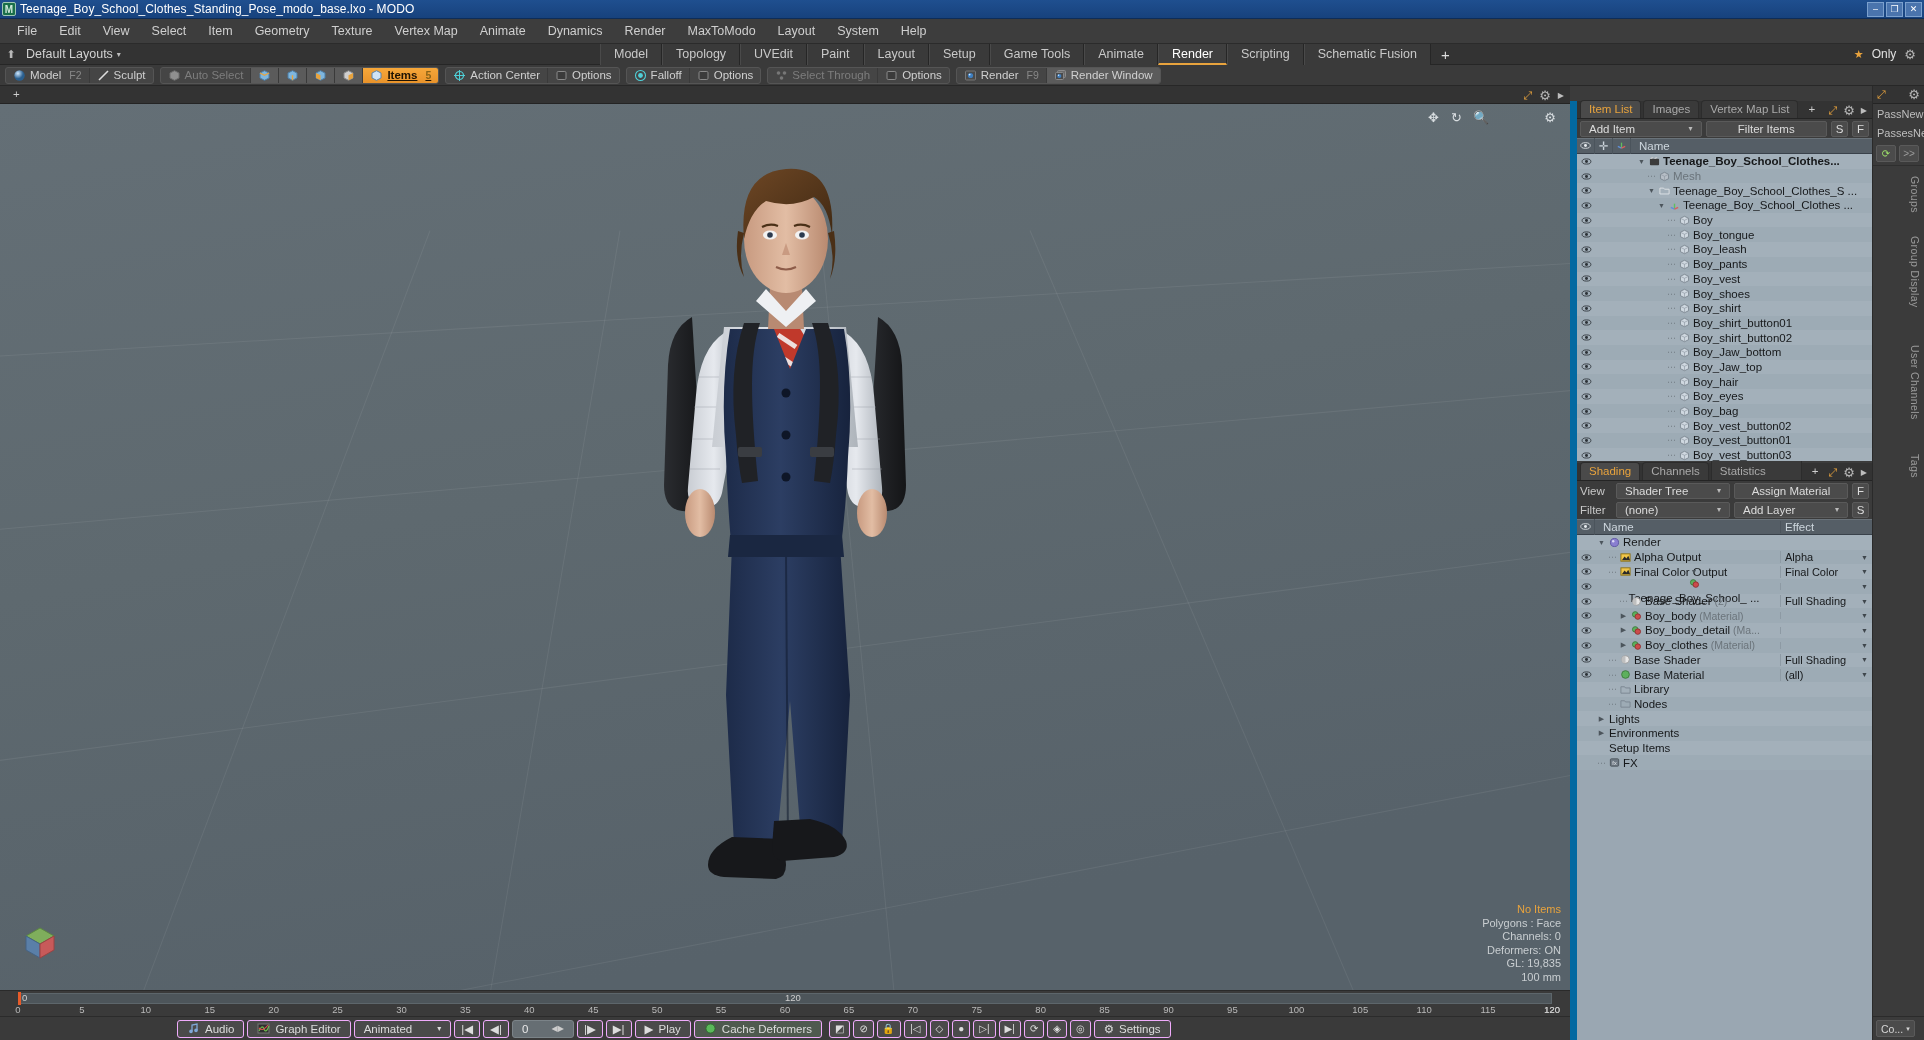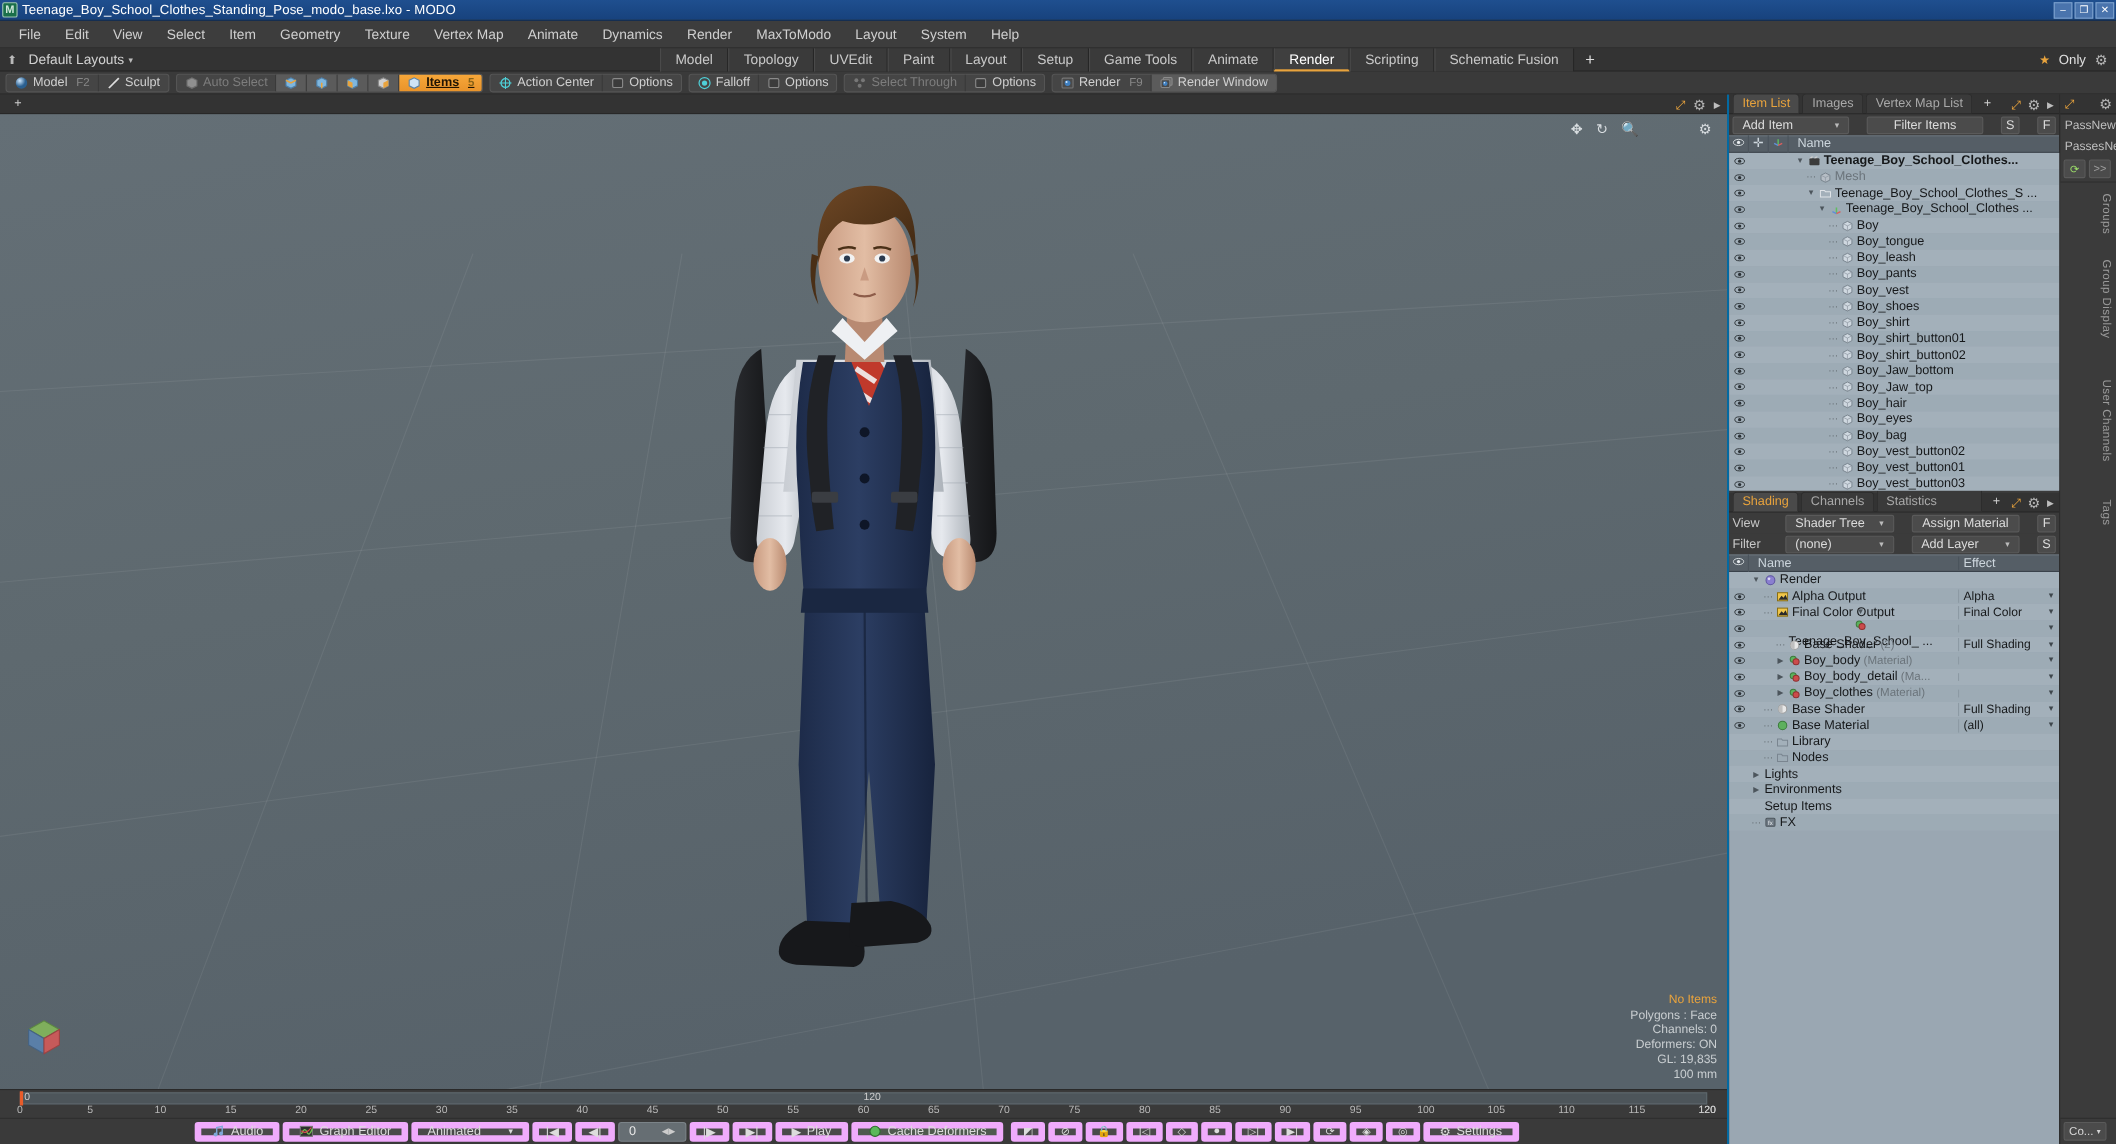--- a/index.html
+++ b/index.html
@@ -130,42 +130,42 @@
   .tl-track { position:absolute; left:18px; right:18px; top:2px; height:11px; background:#4d555a; border:1px solid #5d666b; }
   .tl-ticks { position:absolute; left:18px; right:18px; top:13px; height:11px; }
   .tl-ticks span { position:absolute; font-size:9.5px; color:#b9b9b9; transform:translateX(-50%); }
   .tl-marker { position:absolute; left:18px; top:1px; width:3px; height:13px; background:#e85c2a; }
   .tl-end { position:absolute; font-size:9.5px; color:#cfcfcf; }
 
   .botbar { height:24px; background:#3a3a3a; display:flex; align-items:center; flex:none;
             border-top:1px solid #2b2b2b; padding-left:4px; gap:3px; }
   .bb {
     display:flex;align-items:center;gap:5px;height:18px;padding:0 9px;
-    background:#4a4a4a;border:6px solid #f0abfc;border-radius:3px;font-size:11.5px;color:#dcdcdc;
+    background:#4a4a4a;border:1px solid #f0abfc;border-radius:3px;font-size:11.5px;color:#dcdcdc;
   }
   .bb.square { padding:0 6px; }
   .bb.num { background:#666e73; border:1px solid #7b8388; width:62px; justify-content:space-between; color:#e8e8e8; }
   .bb.sel { background:#4f5a4f; }
   .bb.wide { min-width:92px; justify-content:center; }
 
   
   .rightcol { width:302px; display:flex; flex-direction:column; flex:none;
-              background:#3b3b3b; border-left:2px solid #0369a1; }
+              background:#3b3b3b; border-left:7px solid #0369a1;margin-top:15px; }
   .panel-tabs {
     height:18px; background:#333; display:flex; align-items:flex-end; flex:none; padding-left:3px;
     border-bottom:1px solid #242424;
   }
   .ptab { padding:0 8px; line-height:17px; font-size:11.5px; color:#a9a9a9;
           background:#3a3a3a; border:1px solid #2c2c2c; border-bottom:none;
           border-top-left-radius:4px; border-top-right-radius:4px; margin-right:2px; }
   .ptab.active { background:#4a4a4a; color:#e8a33d; }
   .ptab.plus { background:transparent; border:none; color:#cfcfcf; }
   .panel-tabs .pt-right { margin-left:auto; display:flex; align-items:center; gap:6px; padding-right:5px; }
 
-  .ctlrow { height:19px; display:flex; align-items:center; gap:16px; padding:2px 3px; flex:none; background:#3b3b3b; }
+  .ctlrow { height:19px; display:flex; align-items:center; gap:4px; padding:2px 3px; flex:none; background:#3b3b3b; }
   .cbtn { height:16px; display:flex;align-items:center;justify-content:center;
           background:#4b4b4b;border:1px solid #5a5a5a;border-radius:2px;font-size:11.5px;color:#dcdcdc;padding:0 8px; }
   .cbtn.grow { flex:1; }
   .cbtn.sq { width:17px; padding:0; }
   .cbtn .dc { margin-left:auto; font-size:8px; color:#bbb; padding-left:6px; }
 
   .listhead { height:16px; background:#555e66; display:flex; align-items:center; flex:none;
               border-top:1px solid #6a737a; border-bottom:1px solid #39414a; font-size:11.5px; color:#cdd6dd;}
   .lh-ico { width:18px; text-align:center; border-right:1px solid #4b545c; height:16px; line-height:16px; }
   .lh-name { flex:1; padding-left:8px; }

